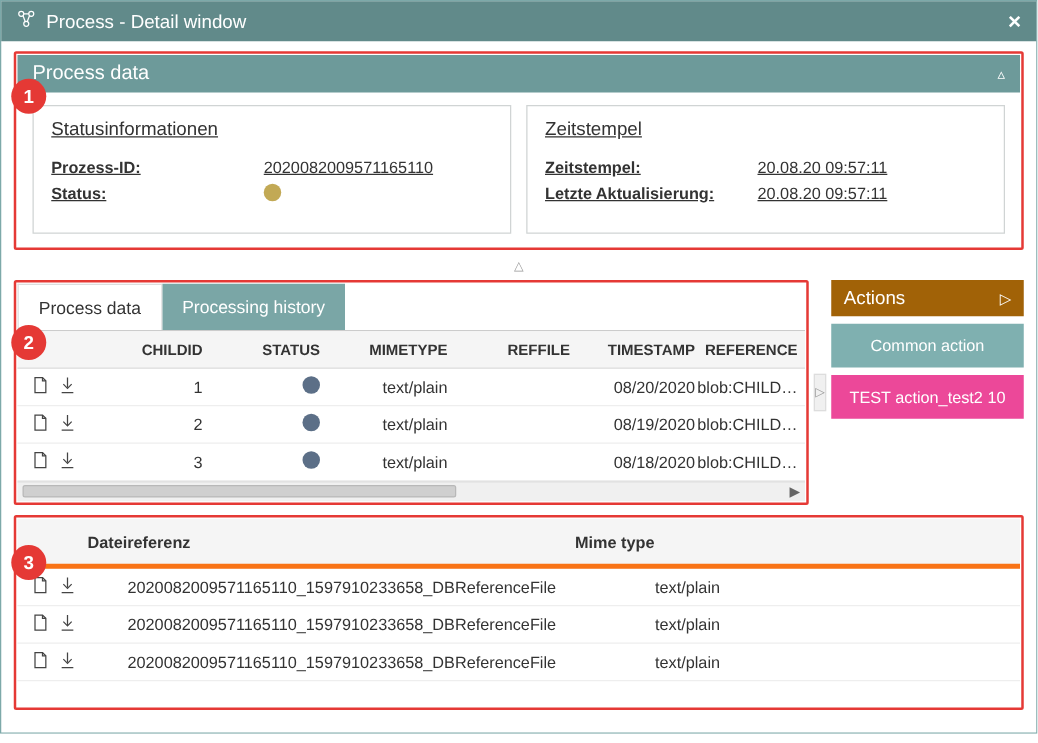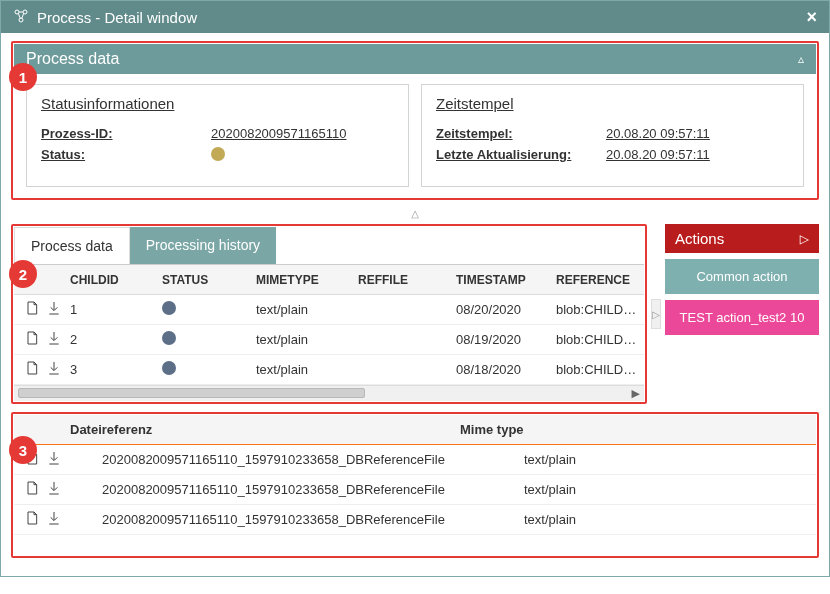--- a/index.html
+++ b/index.html
@@ -28,42 +28,42 @@
   .blue-dot{width:14px;height:14px;border-radius:50%;background:#5c6f87;display:inline-block;}
   .expander-mid{height:10px;display:flex;align-items:center;justify-content:center;color:#999;font-size:10px;margin:-2px 0 6px;}
   
   .mid{display:flex;gap:6px;align-items:stretch;}
   .mid-left{flex:1;border:2px solid #e53935;border-radius:2px;position:relative;padding:1px;}
   .mid-right{width:154px;}
   .tabs{display:flex;border-bottom:1px solid #ccc;background:#fff;}
   .tab{padding:10px 16px;font-size:14px;cursor:pointer;color:#333;}
   .tab.active{background:#7aa6a6;color:#fff;}
   .tab.inactive{background:#fff;border:1px solid #ddd;border-bottom:none;}
-  .grid{width:100%;}
+  .grid{width:100%;text-align:right;}
   .grid-head,.grid-row{display:flex;align-items:center;height:30px;}
   .grid-head{background:#f5f5f5;font-weight:bold;border-bottom:1px solid #ddd;font-size:12px;}
   .grid-row{border-bottom:1px solid #eee;font-size:13px;}
   .c-icons{width:56px;padding-left:10px;display:flex;gap:6px;}
   .c-child{width:92px;}
   .c-status{width:94px;}
   .c-mime{width:102px;}
   .c-reffile{width:98px;}
   .c-ts{width:100px;}
   .c-ref{flex:1;min-width:0;white-space:nowrap;overflow:hidden;text-overflow:ellipsis;padding-right:6px;}
   .hscroll{height:16px;background:#f0f0f0;border-top:1px solid #ddd;position:relative;}
   .hscroll .thumb{position:absolute;left:4px;top:2px;height:10px;width:55%;background:#cfcfcf;border:1px solid #b8b8b8;border-radius:2px;}
   .hscroll .arrow-r{position:absolute;right:4px;top:1px;font-size:11px;color:#666;}
   
-  .actions-head{background:#b91c1c;color:#fff;padding:6px 10px;font-size:15px;display:flex;align-items:center;}
+  .actions-head{background:#a16207;color:#fff;padding:6px 10px;font-size:15px;display:flex;align-items:center;}
   .actions-head .arrow{margin-left:auto;font-size:12px;}
   .action-btn{background:#7fb0b0;color:#fff;text-align:center;padding:10px 6px;margin-top:6px;font-size:13px;cursor:pointer;}
   .action-btn.alt{background:#ec4899;margin-top:6px;}
   .slide-handle{width:10px;background:#f0f0f0;border:1px solid #ddd;align-self:center;height:30px;display:flex;align-items:center;justify-content:center;color:#999;font-size:10px;margin:0 -2px;}
   
-  .files-head-row{display:flex;background:#f5f5f5;border-bottom:1px solid #f97316;font-weight:bold;font-size:13px;height:30px;align-items:center;}
+  .files-head-row{display:flex;background:#f5f5f5;border-bottom:4px solid #f97316;font-weight:bold;font-size:13px;height:40px;align-items:center;}
   .files-row{display:flex;border-bottom:1px solid #eee;height:30px;align-items:center;font-size:13px;gap:32px;}
   .f-icons{width:56px;padding-left:10px;display:flex;gap:6px;}
   .f-ref{width:390px;}
   .f-mime{flex:1;}
   
   .svgicon{width:16px;height:16px;stroke:#444;fill:none;stroke-width:1.5;}
   .titlebar .svgicon{stroke:#fff;}
   .spacer{height:20px;}
 </style>
 </head>

